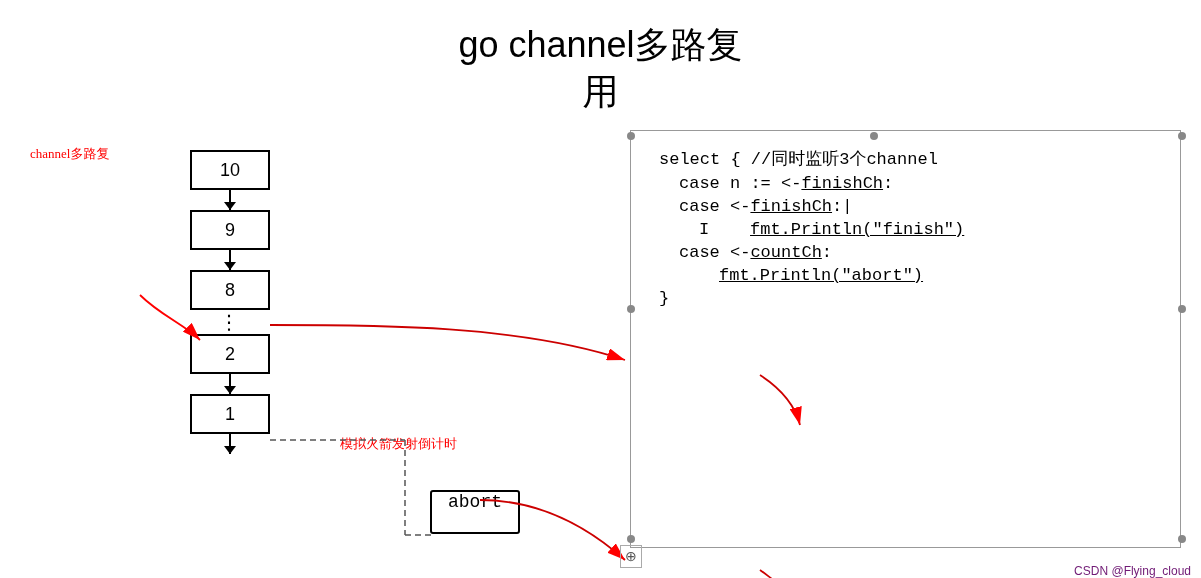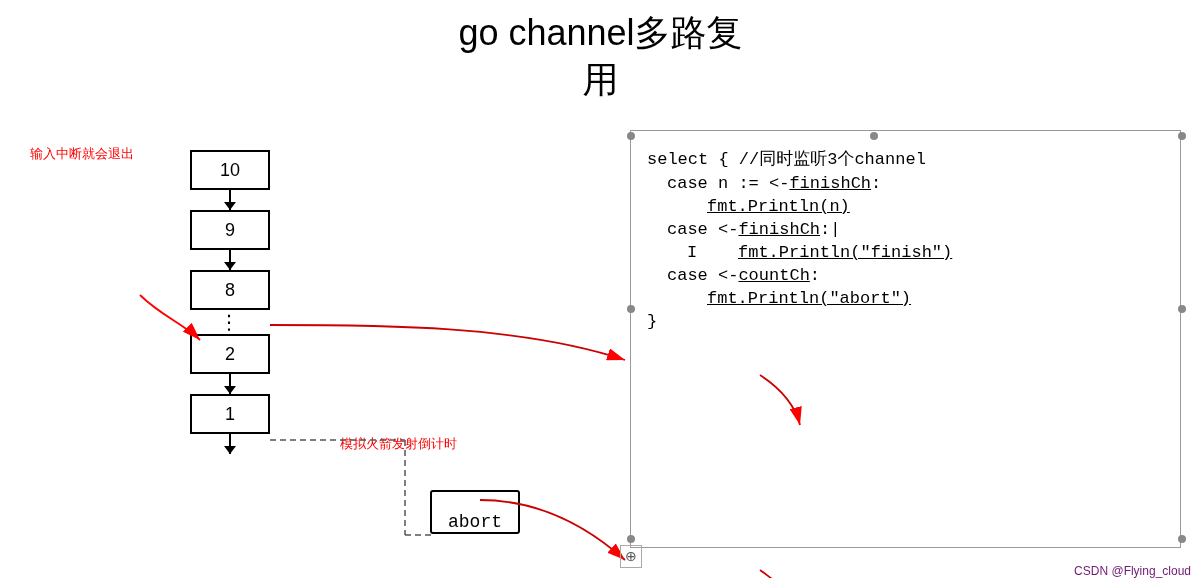--- a/index.html
+++ b/index.html
@@ -7,21 +7,21 @@
       width: 1201px;
       height: 578px;
       background: #ffffff;
       font-family: 'SimSun', 'STSong', serif;
       overflow: hidden;
       position: relative;
     }
 
     .title-area {
       text-align: center;
-      padding-top: 10px;
+      padding-top: 22px;
       font-size: 36px;
       font-weight: normal;
       line-height: 1.3;
       color: #000;
       font-family: 'SimHei', 'STHeiti', sans-serif;
     }
 
     .main-area {
       position: absolute;
       top: 130px;
@@ -97,21 +97,21 @@
       bottom: 30px;
       border: 1.5px solid #999;
       padding: 12px 16px;
       font-family: 'Courier New', Consolas, monospace;
       font-size: 17px;
       color: #000;
       background: #fff;
     }
 
     .code-line {
-      margin: 4px 0;
+      margin: 4px 12px;
       white-space: nowrap;
     }
 
     .code-underline {
       text-decoration: underline;
     }
 
     .code-indent1 {
       padding-left: 20px;
     }
@@ -153,21 +153,21 @@
       display: flex;
       flex-direction: column;
       align-items: center;
     }
 
     .abort-box {
       border: 2px solid #000;
       width: 90px;
       height: 44px;
       display: flex;
-      align-items: flex-end;
+      align-items: flex-start;
       justify-content: center;
       font-size: 18px;
       background: #fff;
       font-family: 'Courier New', Consolas, monospace;
       border-radius: 3px;
     }
 
     
     .expand-icon {
       position: absolute;
@@ -203,21 +203,21 @@
 <body>
 
 <div class="title-area">
   <div>go channel多路复</div>
   <div>用</div>
 </div>
 
 <div class="main-area">
 
   <div class="annotation-rocket">
-    <span>输入中断就会退出</span>
+    <span>channel多路复</span>
   </div>
 
   <div class="flowchart">
     <div class="flow-box">
       <span>10</span>
     </div>
     <div class="flow-arrow-down"></div>
     <div class="flow-box">
       <span>9</span>
     </div>
@@ -251,23 +251,20 @@
   <div class="code-area">
 
     <div class="code-line">
       <span>select { //同时监听3个channel</span>
     </div>
 
     <div class="code-line code-indent1">
       <span>case n := &lt;-<span class="code-underline">finishCh</span>:</span>
     </div>
 
-    <div class="code-line code-indent3">
-      <span class="code-underline">fmt.Println(n)</span>
-    </div>
 
     <div class="code-line code-indent1">
       <span>case &lt;-<span class="code-underline">finishCh</span>:|</span>
     </div>
 
     <div class="code-line code-indent2">
       <span>I&nbsp;&nbsp;&nbsp;&nbsp;<span class="code-underline">fmt.Println("finish")</span></span>
     </div>
 
     <div class="code-line code-indent1">

